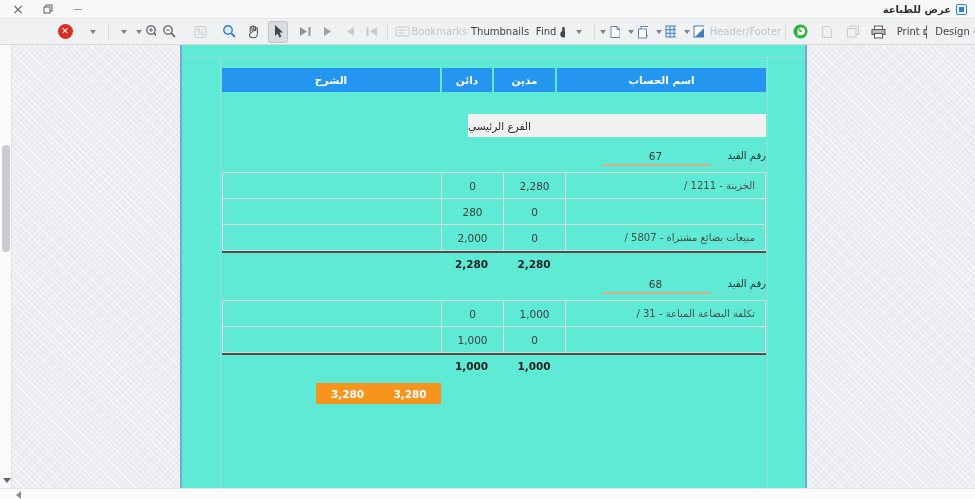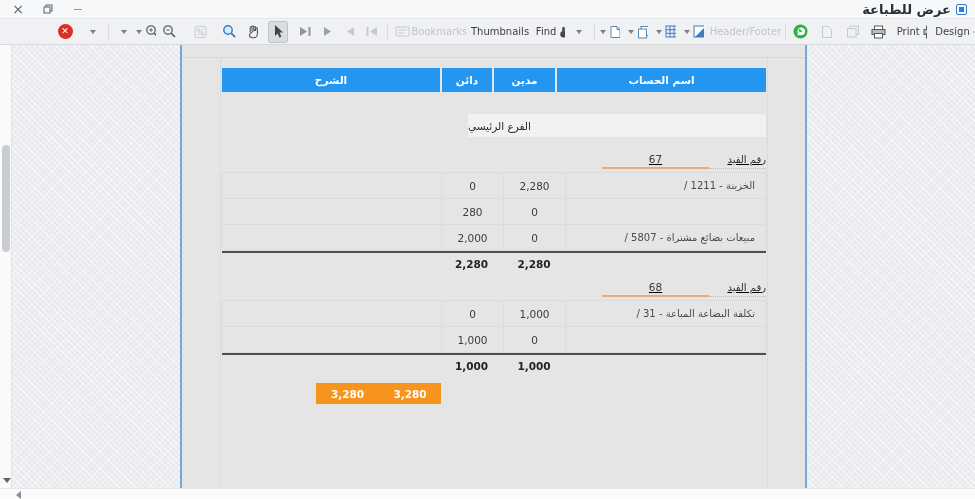--- a/index.html
+++ b/index.html
@@ -4,21 +4,21 @@
 <style>
   * { margin:0; padding:0; box-sizing:border-box; }
   html,body { width:975px; height:499px; overflow:hidden; font-family:"DejaVu Sans","Liberation Sans",sans-serif; background:#fff; }
   .app { position:relative; width:975px; height:499px; background:#fff; }
 
   
   .titlebar { position:absolute; left:0; top:0; width:975px; height:19px; background:#f7f8f9; border-bottom:1px solid #e4e6e9; display:flex; align-items:center; }
   .tb-left { display:flex; align-items:center; gap:14px; padding-left:10px; }
   .winbtn { width:16px; height:14px; display:flex; align-items:center; justify-content:center; color:#5d6166; font-size:12px; line-height:1; cursor:default; }
   .tb-right { margin-left:auto; display:flex; align-items:center; gap:5px; padding-right:8px; }
-  .app-title { font-size:13px; color:#2b2f33; font-weight:bold; direction:rtl; }
+  .app-title { font-size:10px; color:#2b2f33; font-weight:bold; direction:rtl; }
   .app-ico { width:11px; height:11px; border:1.5px solid #2f80d0; border-radius:2px; display:flex; align-items:center; justify-content:center; }
   .app-ico i { display:block; width:5px; height:5px; background:#2f80d0; }
 
   
   .toolbar { position:absolute; left:0; top:19px; width:975px; height:26px; background:#f0f1f2; border-bottom:1px solid #d6d8db; display:flex; align-items:center; padding-left:55px; }
   .tbi { height:22px; min-width:20px; display:flex; align-items:center; justify-content:center; border-radius:3px; gap:3px; cursor:default; }
   .tbi.pressed { background:#d9dce0; border:1px solid #bfc4ca; }
   .tlabel { font-size:10px; color:#3b3f44; white-space:nowrap; }
   .tlabel.dis { color:#c0c4cb; }
   .caret { width:0; height:0; border-left:3.5px solid transparent; border-right:3.5px solid transparent; border-top:4px solid #7a8089; }
@@ -33,35 +33,35 @@
                      repeating-linear-gradient(-45deg, rgba(255,255,255,.35) 0 1px, rgba(0,0,0,0) 1px 4px); }
   .vscroll { position:absolute; left:0; top:45px; width:12px; height:443px; background:#fafafa; border-right:1px solid #e2e3e5; }
   .vthumb { position:absolute; left:2px; top:100px; width:8px; height:107px; background:#c9ccd1; border-radius:4px; }
   .sarrow { position:absolute; width:0; height:0; }
   .up  { left:3px; top:5px;    border-left:4px solid transparent; border-right:4px solid transparent; border-bottom:5px solid #606订4; border-bottom-color:#60646a; }
   .dn  { left:3px; bottom:5px; border-left:4px solid transparent; border-right:4px solid transparent; border-top:5px solid #60646a; }
   .hscroll { position:absolute; left:0; top:488px; width:975px; height:11px; background:#fbfbfb; border-top:1px solid #e6e7e9; }
   .lt { position:absolute; left:16px; top:2px; width:0; height:0; border-top:4px solid transparent; border-bottom:4px solid transparent; border-right:5px solid #8a8e94; }
 
   
-  .page { position:absolute; left:180px; top:45px; width:627px; height:443px; background:#e5e5e5;
+  .page { position:absolute; left:180px; top:45px; width:627px; height:443px; background:#5eead4;
           border-left:2px solid #74a9dc; border-right:2px solid #74a9dc; }
   .guide-h { position:absolute; left:0; top:12px; width:623px; border-top:1px dotted #c9cbce; }
   .guide-v { position:absolute; top:12px; bottom:0; border-left:1px dotted #cfd1d4; }
   .gv-l { left:38px; } .gv-r { left:585px; }
 
   .report { position:absolute; left:40px; top:23px; width:544px; direction:ltr; }
   .hrow { display:flex; height:24px; gap:2px; margin-bottom:22px; }
   .hcell { background:#2496f0; color:#fff; font-size:10.5px; font-weight:600; display:flex; align-items:center; justify-content:center; direction:rtl; }
   .h-desc{ width:218px; } .h-credit{ width:50px; } .h-debit{ width:61px; } .h-account{ flex:1; }
 
   .bandrow { height:23px; margin-bottom:13px; position:relative; }
   .band { position:absolute; right:0; width:298px; height:23px; background:#f1f1f1; display:flex; align-items:center; justify-content:flex-end; padding-right:18px; font-size:10.5px; color:#2d2d2d; direction:rtl; }
 
-  .entry-no { height:22px; display:flex; align-items:center;text-decoration:underline; }
+  .entry-no { height:22px; display:flex; align-items:flex-start; }
   .entry-no + .etable { margin-top:0; }
   .eno-spacer { flex:1; }
   .entry-val { width:107px; text-align:center; font-size:10.5px; color:#3a3a3a; border-bottom:2px solid #e2ac82; padding-bottom:2px; }
   .entry-label { width:57px; text-align:right; font-size:10px; color:#2d2d2d; border-bottom:1px dotted #b8b8b8; padding-bottom:3px; direction:rtl; }
 
   .etable { border:1px solid #dcdcdc; }
   .trow { display:grid; grid-template-columns:218px 63px 62px 199px; }
   .etable .trow + .trow { border-top:1px solid #dcdcdc; }
   .cell { height:25px; display:flex; align-items:center; justify-content:center; font-size:10.5px; color:#3c3c3c; }
   .c-credit { border-left:1px solid #dcdcdc; border-right:1px solid #dcdcdc; }

